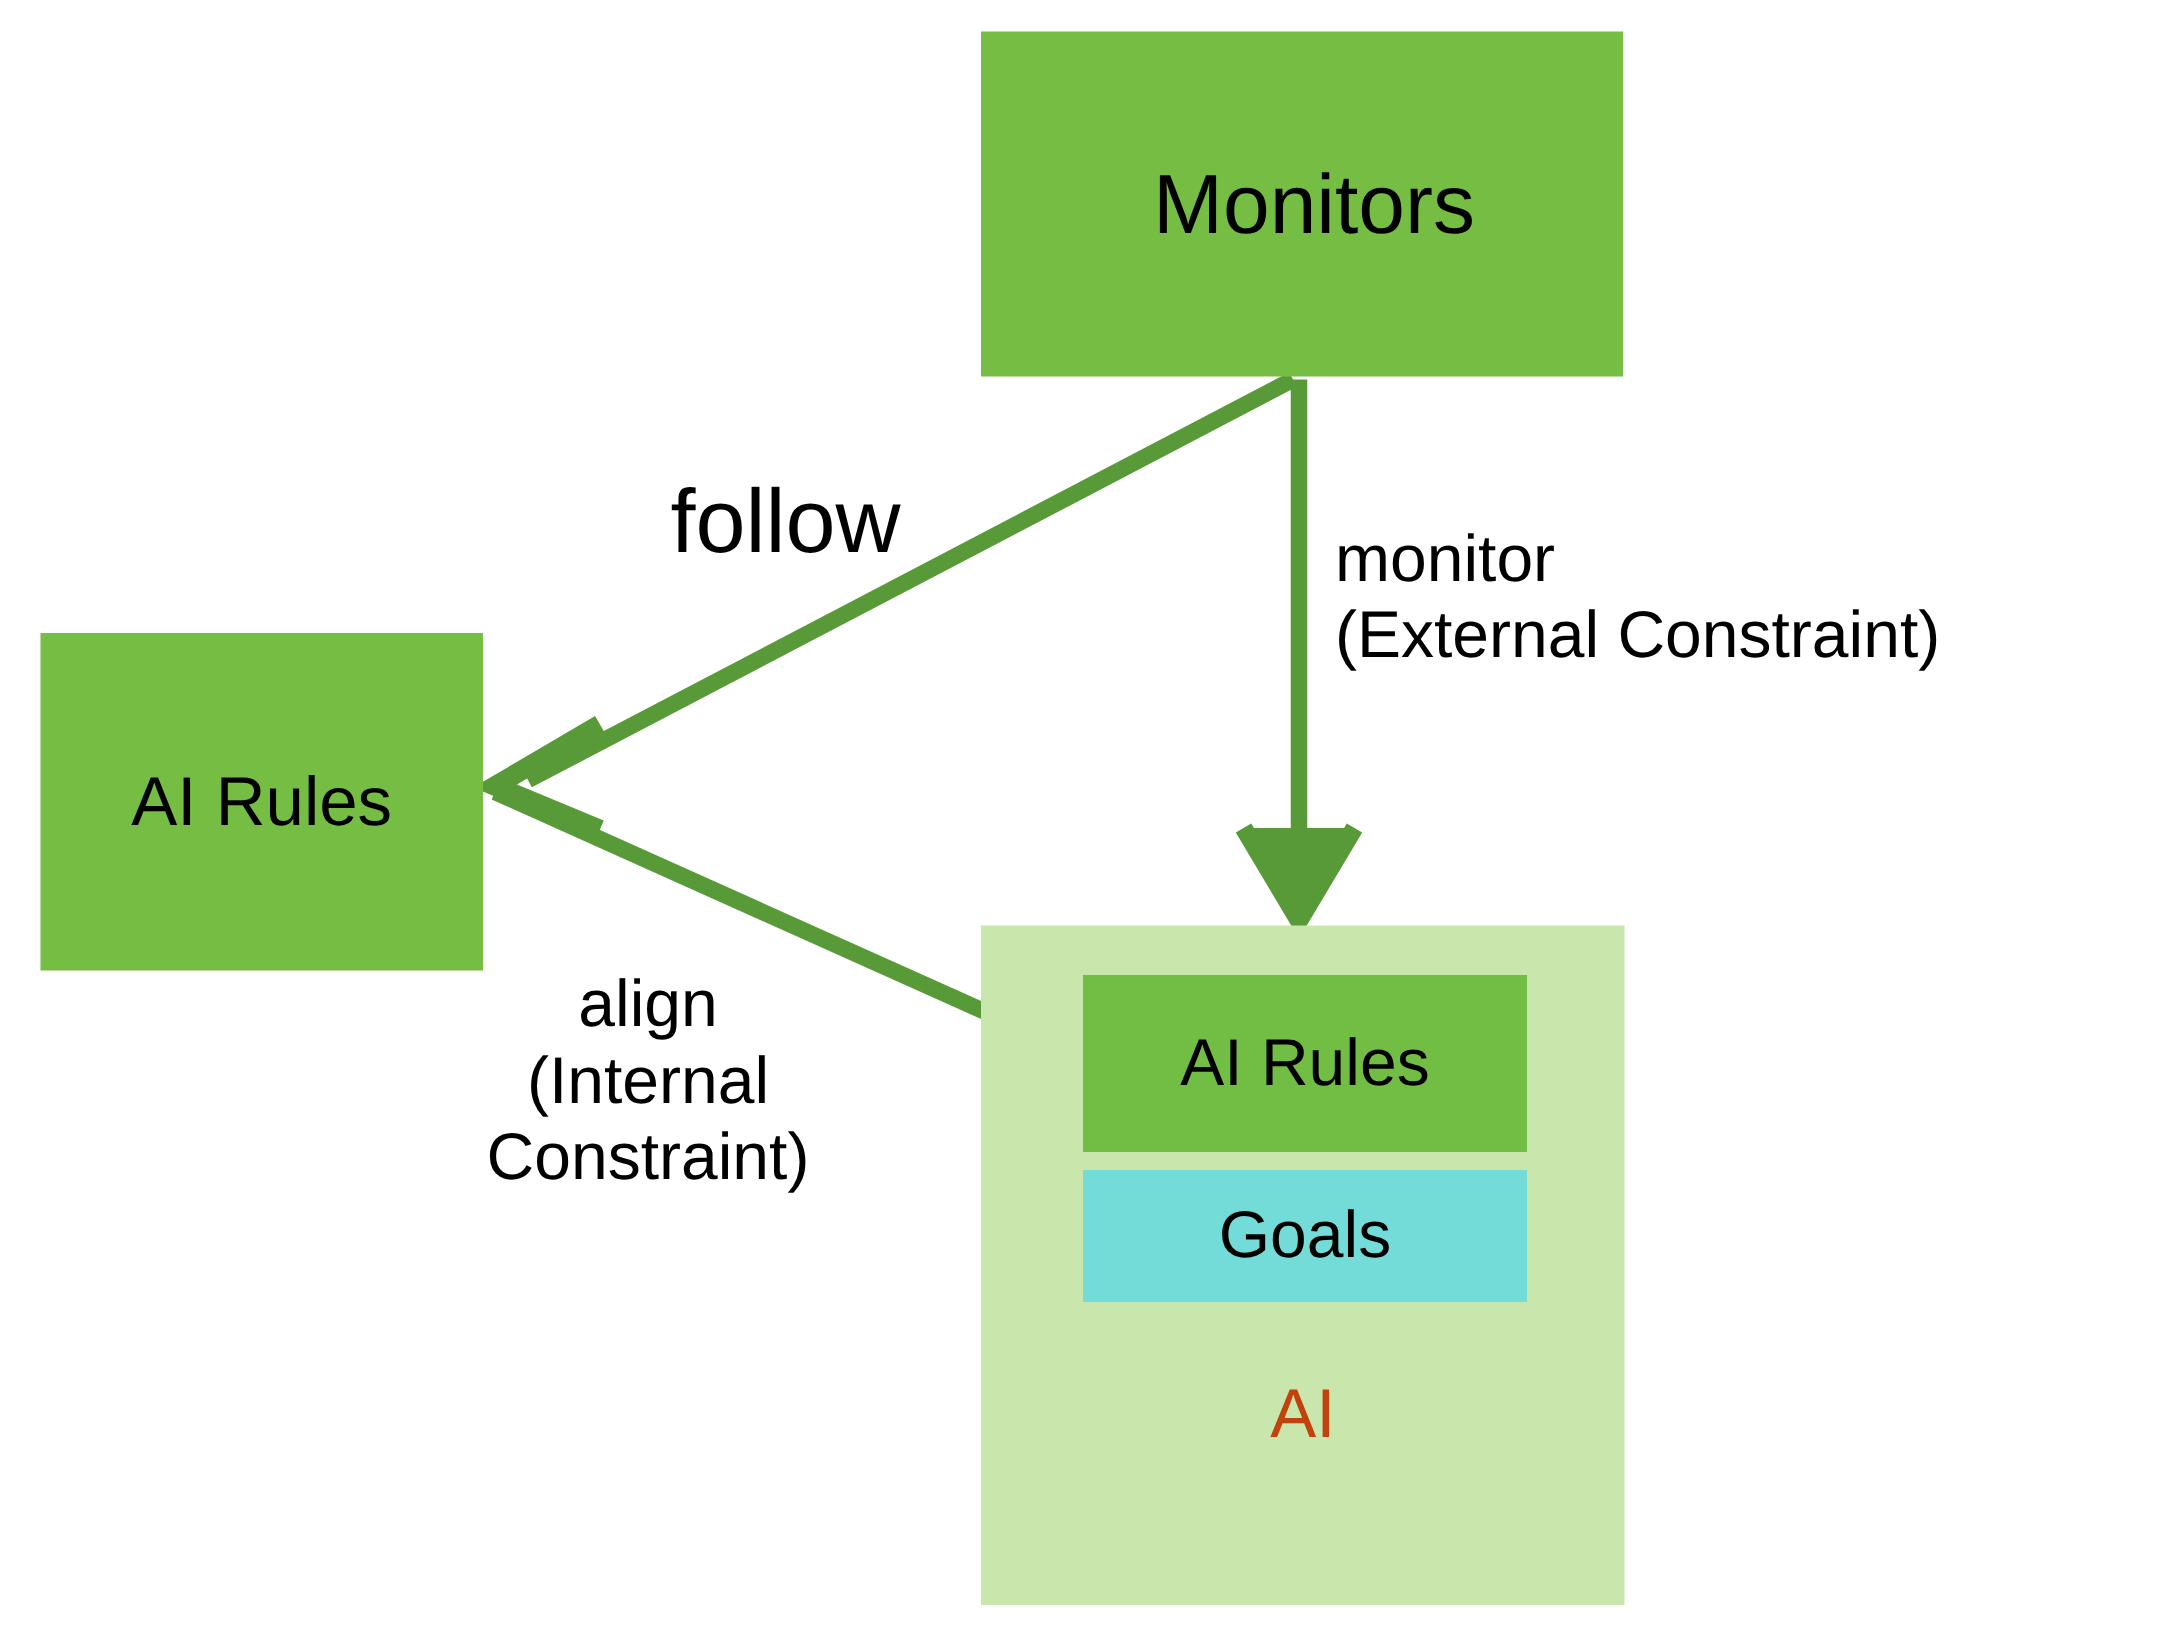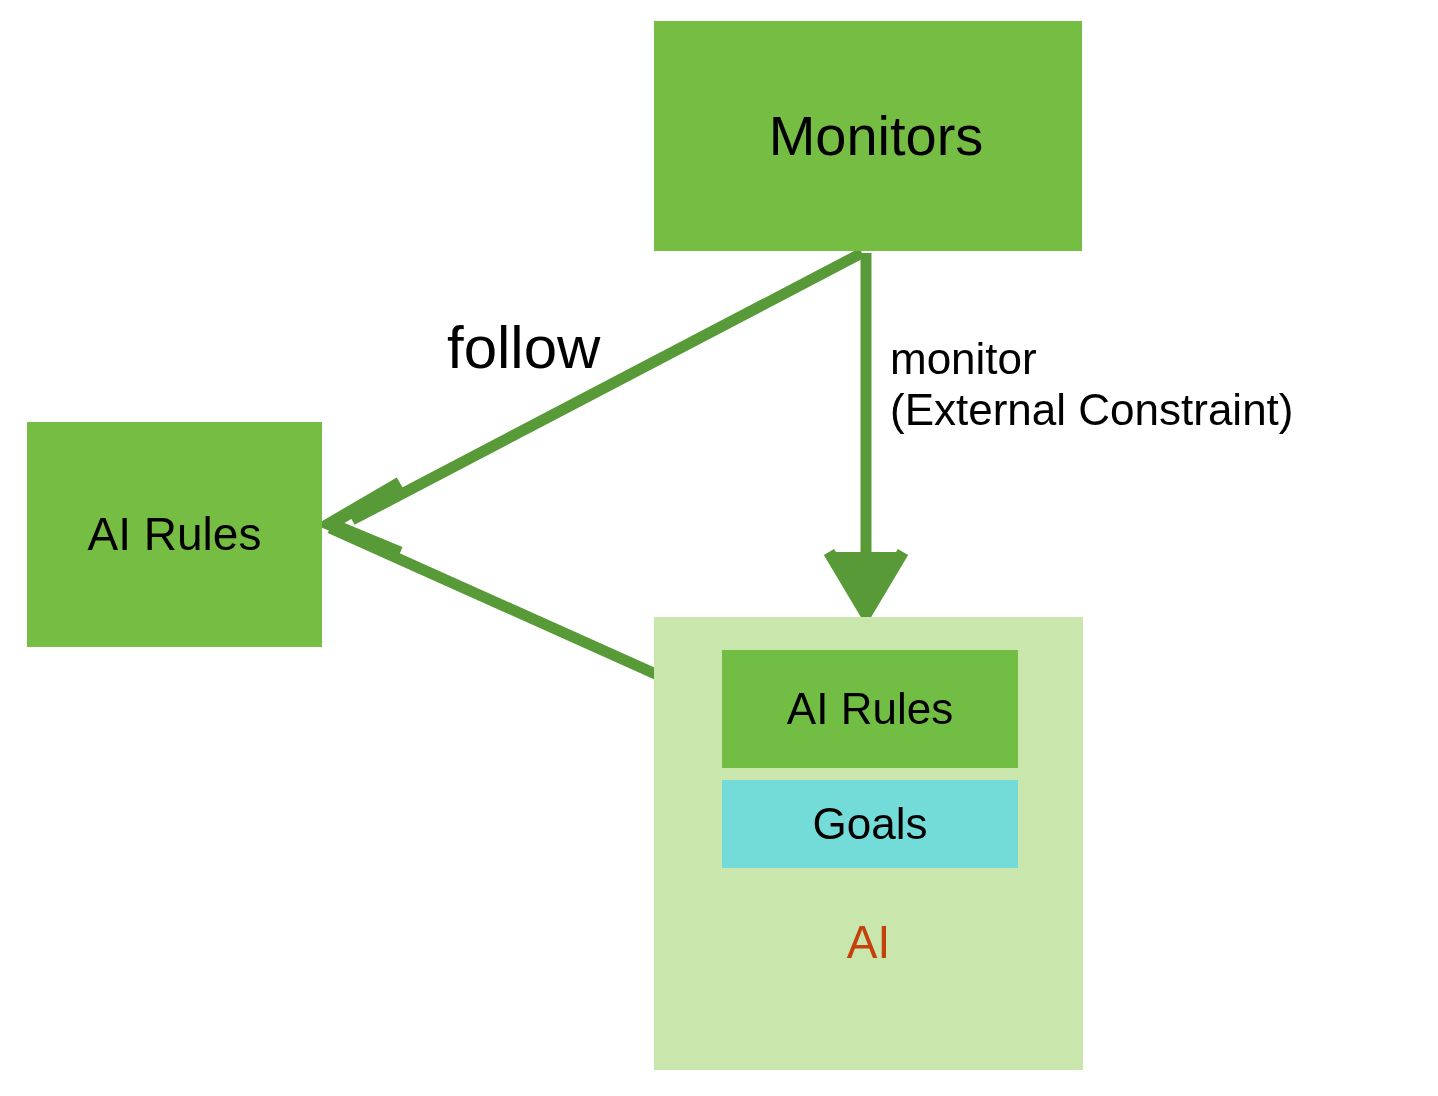--- a/index.html
+++ b/index.html
@@ -116,21 +116,21 @@
     user-select: none;
   }
   #label-follow {
     left: 447px;
     top: 313px;
     font-size: 60px;
     text-align: left;
   }
   #label-monitor {
     left: 890px;
-    top: 333px;
+    top: 347px;
     font-size: 44px;
     text-align: left;
   }
   #label-align {
     left: 282px;
     top: 644px;
     width: 300px;
     font-size: 44px;
     text-align: center;
   }
@@ -177,14 +177,17 @@
     </div>
 
     <div id="label-ai">AI</div>
   </div>
 
   <div class="edge-label" id="label-follow">follow</div>
 
   <div class="edge-label" id="label-monitor">monitor
 (External Constraint)</div>
 
+  <div class="edge-label" id="label-align">align
+(Internal
+Constraint)</div>
 
 </div>
 
 </body></html>

